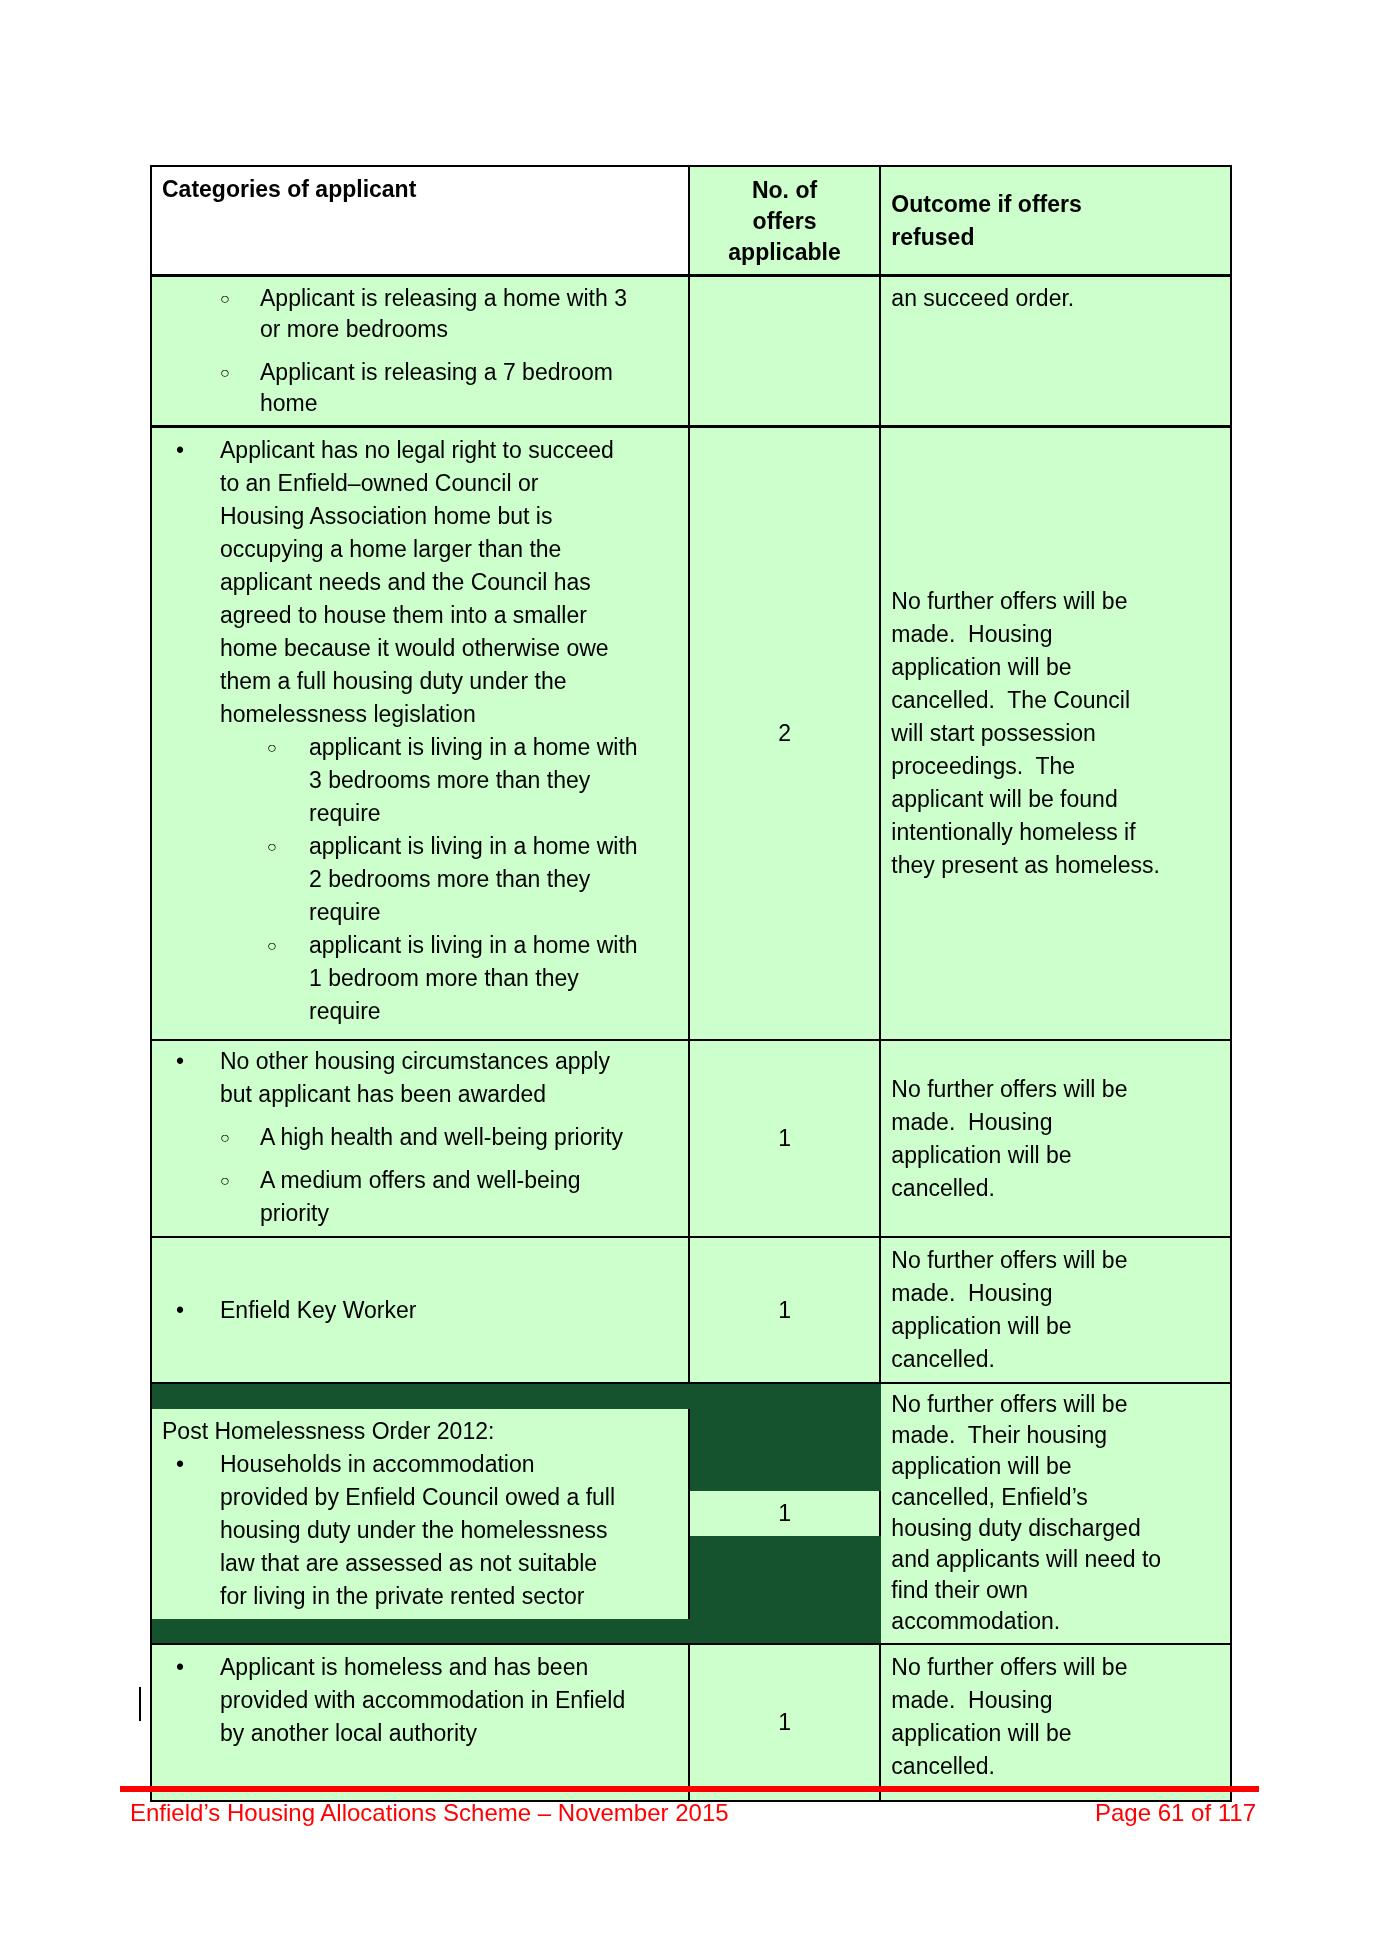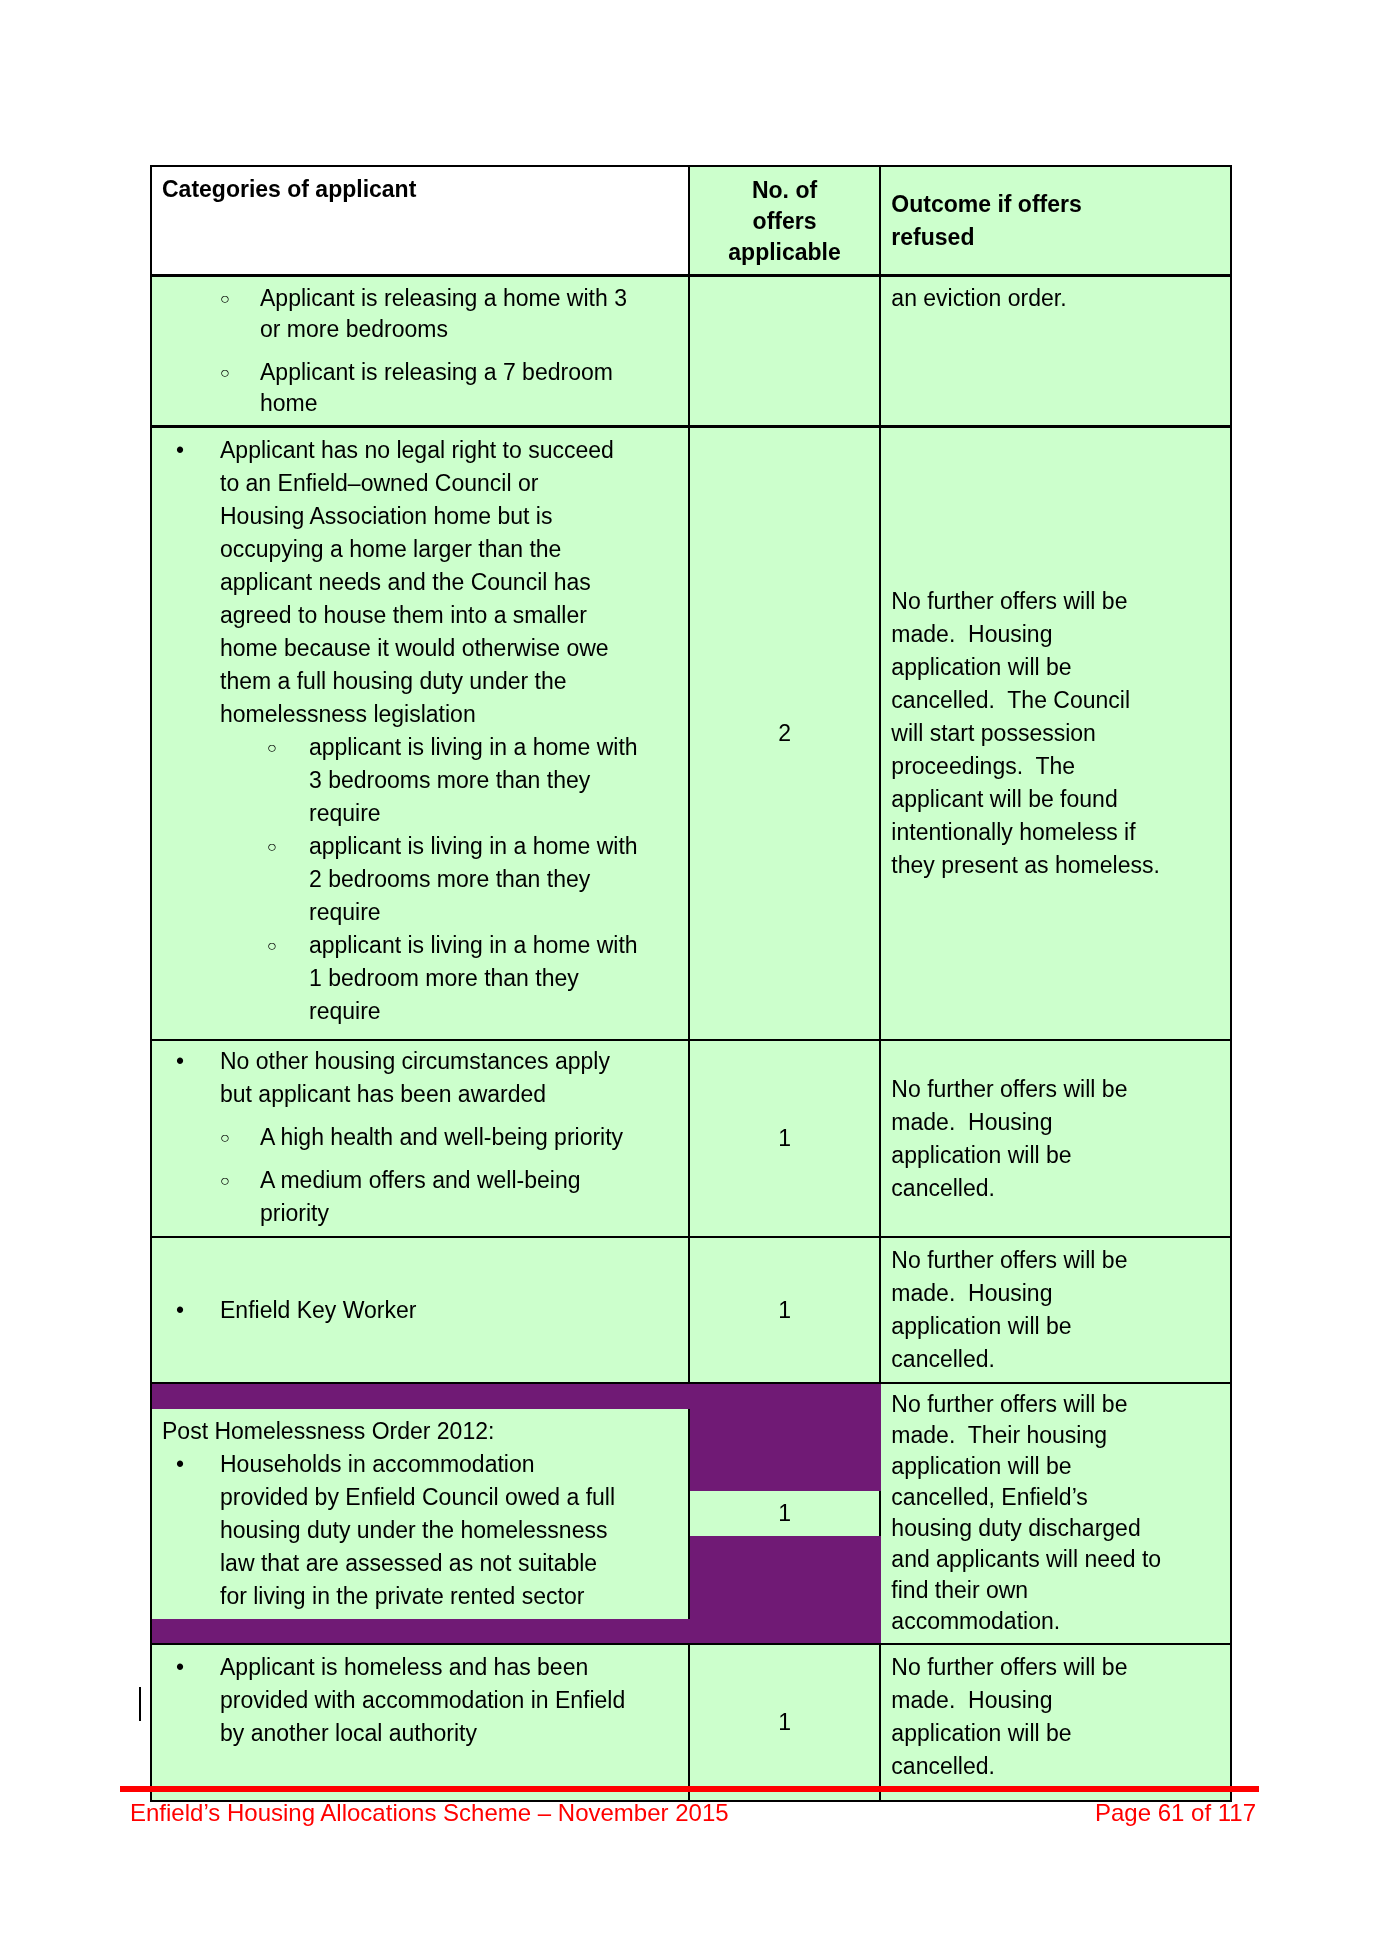--- a/index.html
+++ b/index.html
@@ -7,21 +7,21 @@
     width:1378px; height:1949px; background:#ffffff;
     font-family:"Liberation Sans", sans-serif; color:#000000;
     position:relative; overflow:hidden;
   }
   .page { position:relative; width:1378px; height:1949px; }
 
   
   .doc-table {
     position:absolute; left:150px; top:165px; width:1082px;
     border:2px solid #000; box-sizing:border-box;
-    background:#701a75;
+    background:#14532d;
     font-size:23px; line-height:33px;
   }
   .trow { display:flex; border-bottom:2px solid #000; box-sizing:border-box; }
   .trow:last-child { border-bottom:none; }
 
   .cell { box-sizing:border-box; padding:6px 10px; background:#ccffcc; }
   .c1 { width:554px; border-right:2px solid #000; }
   .c2 { width:197px; border-right:2px solid #000;
         display:flex; justify-content:center; align-items:flex-start; text-align:center; }
   .c3 { width:359px; }
@@ -107,21 +107,21 @@
         <div class="li s1">
           <span class="marker">○</span>
           <span class="txt pre">Applicant is releasing a 7 bedroom
 home</span>
         </div>
       </div>
       <div class="cell c2" style="background: rgb(204, 255, 204);">
         <span></span>
       </div>
       <div class="cell c3" style="background: rgb(204, 255, 204);">
-        <span class="pre">an eviction order.</span>
+        <span class="pre">an succeed order.</span>
       </div>
     </div>
 
     <div class="trow r1">
       <div class="cell c1" style="background: rgb(204, 255, 204);">
         <div class="li b">
           <span class="marker">•</span>
           <span class="txt pre">Applicant has no legal right to succeed
 to an Enfield–owned Council or
 Housing Association home but is

